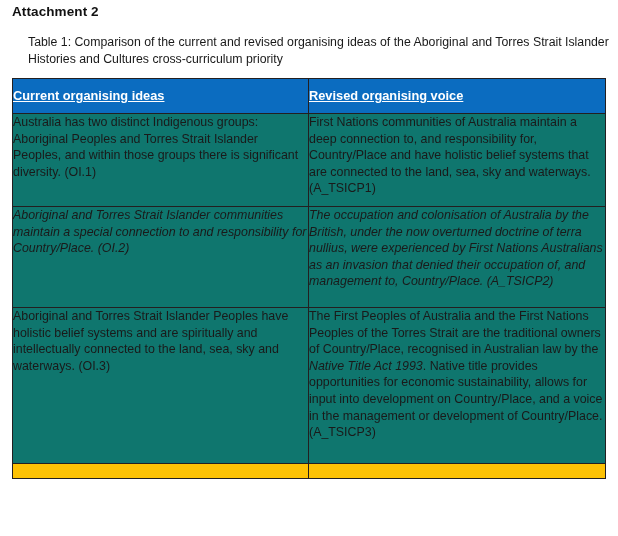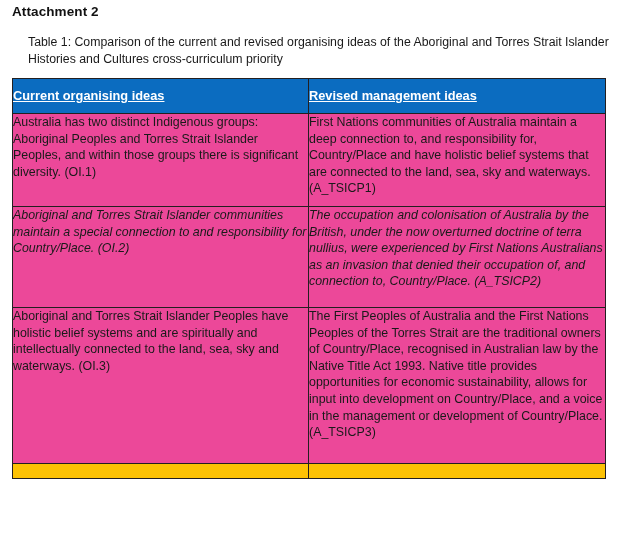--- a/index.html
+++ b/index.html
@@ -75,36 +75,37 @@
     padding: 0 8px;
   }
   .sub-cell .cell-text {
     color: #1d1300;
     font-size: 12.6px;
     font-weight: bold;
     line-height: 27px;
     display: block;
   }
   .body-cell {
-    background: #ec4899;
+    background: #0f766e;
     padding: 7px 9px 8px 9px;
   }
   .body-cell .cell-text {
     font-size: 12.4px;
     line-height: 16.6px;
     color: #1a1a1a;
     display: block;
     white-space: pre-line;
   }
   .row-1 td { height: 92px; }
   .row-2 td { height: 100px; font-style: italic; }
   .row-3 td { height: 155px; margin-left: 32px; }
   .row-tail td { height: 14px; }
 
   .cell-text .legislation {
+    font-style: italic;
     text-align: center;
   }
 </style>
 </head>
 <body>
 
 <div class="page">
 
   <div class="attachment-title">Attachment 2</div>
 
@@ -114,40 +115,40 @@
     <colgroup>
       <col class="col-left">
       <col class="col-right">
     </colgroup>
     <tbody>
       <tr class="row-header">
         <td class="hdr-cell">
           <span class="cell-text">Current organising ideas</span>
         </td>
         <td class="hdr-cell">
-          <span class="cell-text">Revised management ideas</span>
+          <span class="cell-text">Revised organising voice</span>
         </td>
       </tr>
 
 
       <tr class="row-1">
         <td class="body-cell">
           <span class="cell-text">Australia has two distinct Indigenous groups: Aboriginal Peoples and Torres Strait Islander Peoples, and within those groups there is significant diversity. (OI.1)</span>
         </td>
         <td class="body-cell">
           <span class="cell-text">First Nations communities of Australia maintain a deep connection to, and responsibility for, Country/Place and have holistic belief systems that are connected to the land, sea, sky and waterways. (A_TSICP1)</span>
         </td>
       </tr>
 
       <tr class="row-2">
         <td class="body-cell">
           <span class="cell-text">Aboriginal and Torres Strait Islander communities maintain a special connection to and responsibility for Country/Place. (OI.2)</span>
         </td>
         <td class="body-cell">
-          <span class="cell-text">The occupation and colonisation of Australia by the British, under the now overturned doctrine of terra nullius, were experienced by First Nations Australians as an invasion that denied their occupation of, and connection to, Country/Place. (A_TSICP2)</span>
+          <span class="cell-text">The occupation and colonisation of Australia by the British, under the now overturned doctrine of terra nullius, were experienced by First Nations Australians as an invasion that denied their occupation of, and management to, Country/Place. (A_TSICP2)</span>
         </td>
       </tr>
 
       <tr class="row-3">
         <td class="body-cell">
           <span class="cell-text">Aboriginal and Torres Strait Islander Peoples have holistic belief systems and are spiritually and intellectually connected to the land, sea, sky and waterways. (OI.3)</span>
         </td>
         <td class="body-cell">
           <span class="cell-text"><span>The First Peoples of Australia and the First Nations Peoples of the Torres Strait are the traditional owners of Country/Place, recognised in Australian law by the </span><span class="legislation">Native Title Act 1993</span><span>. Native title provides opportunities for economic sustainability, allows for input into development on Country/Place, and a voice in the management or development of Country/Place. (A_TSICP3)</span></span>
         </td>

